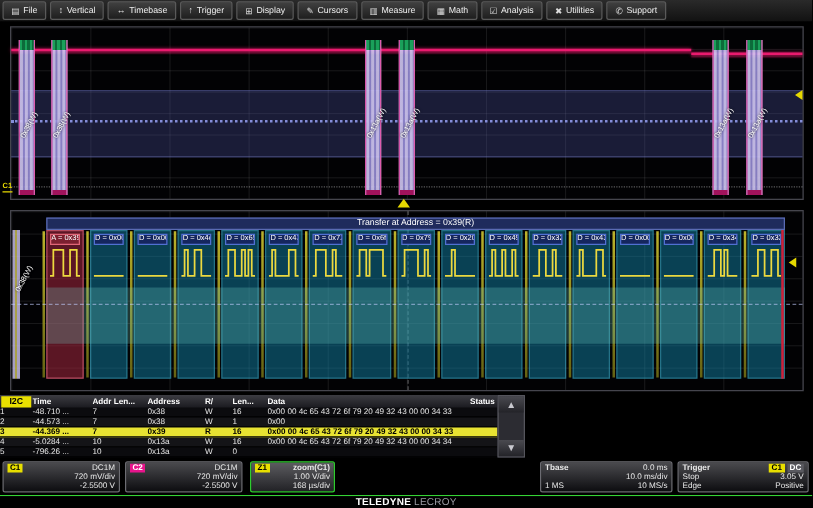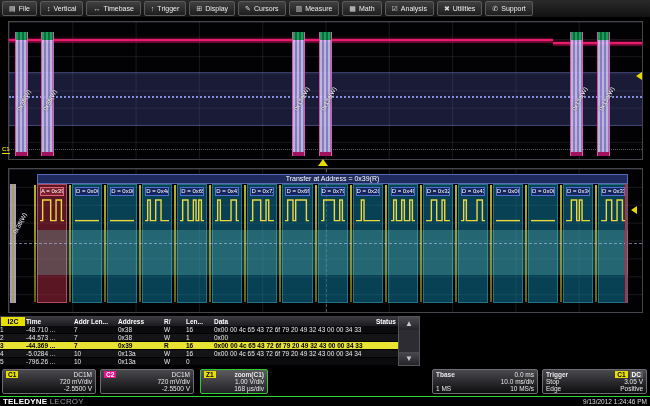--- a/index.html
+++ b/index.html
@@ -82,21 +82,21 @@
   .dbox{position:absolute;top:369px;height:25px;background:linear-gradient(#4a4a4e,#0d0d10);
     border:1px solid #6c6c72;border-radius:2px;box-sizing:border-box;padding:1px 3px;font-size:6.5px;color:#e8e8e8;}
   .dbx-row{display:flex;justify-content:space-between;align-items:center;line-height:7px;height:7px;}
   .idchip{display:inline-block;padding:0 2px;font-weight:bold;color:#000;font-size:6.5px;line-height:7px;}
   .chip-yellow{background:#e8df00;}
   .chip-mag{background:#e8148c;color:#fff;}
   .chip-gray{background:#5a5a60;color:#fff;margin-left:2px;}
   #z1box{border:1px solid #2ecc2e;background:linear-gradient(#5c5c60,#222226);}
   #greenline{position:absolute;left:0;top:396px;width:650px;height:1px;background:#35d435;}
   #footer{position:absolute;left:0;top:397px;width:650px;height:9px;background:#000;
-    display:flex;justify-content:space-between;align-items:center;padding:0 3px;box-sizing:border-box;}
+    display:flex;justify-content:space-between;align-items:center;padding:0 3px;box-sizing:border-box;flex-direction:column;}
   #brand{font-size:8px;letter-spacing:.2px;}
   #brand b{color:#fff;}
   #brand span{color:#9a9aa2;}
   #stamp{font-size:6.5px;color:#ddd;}
 </style>
 </head>
 <body>
 
 <div id="screen">
 

